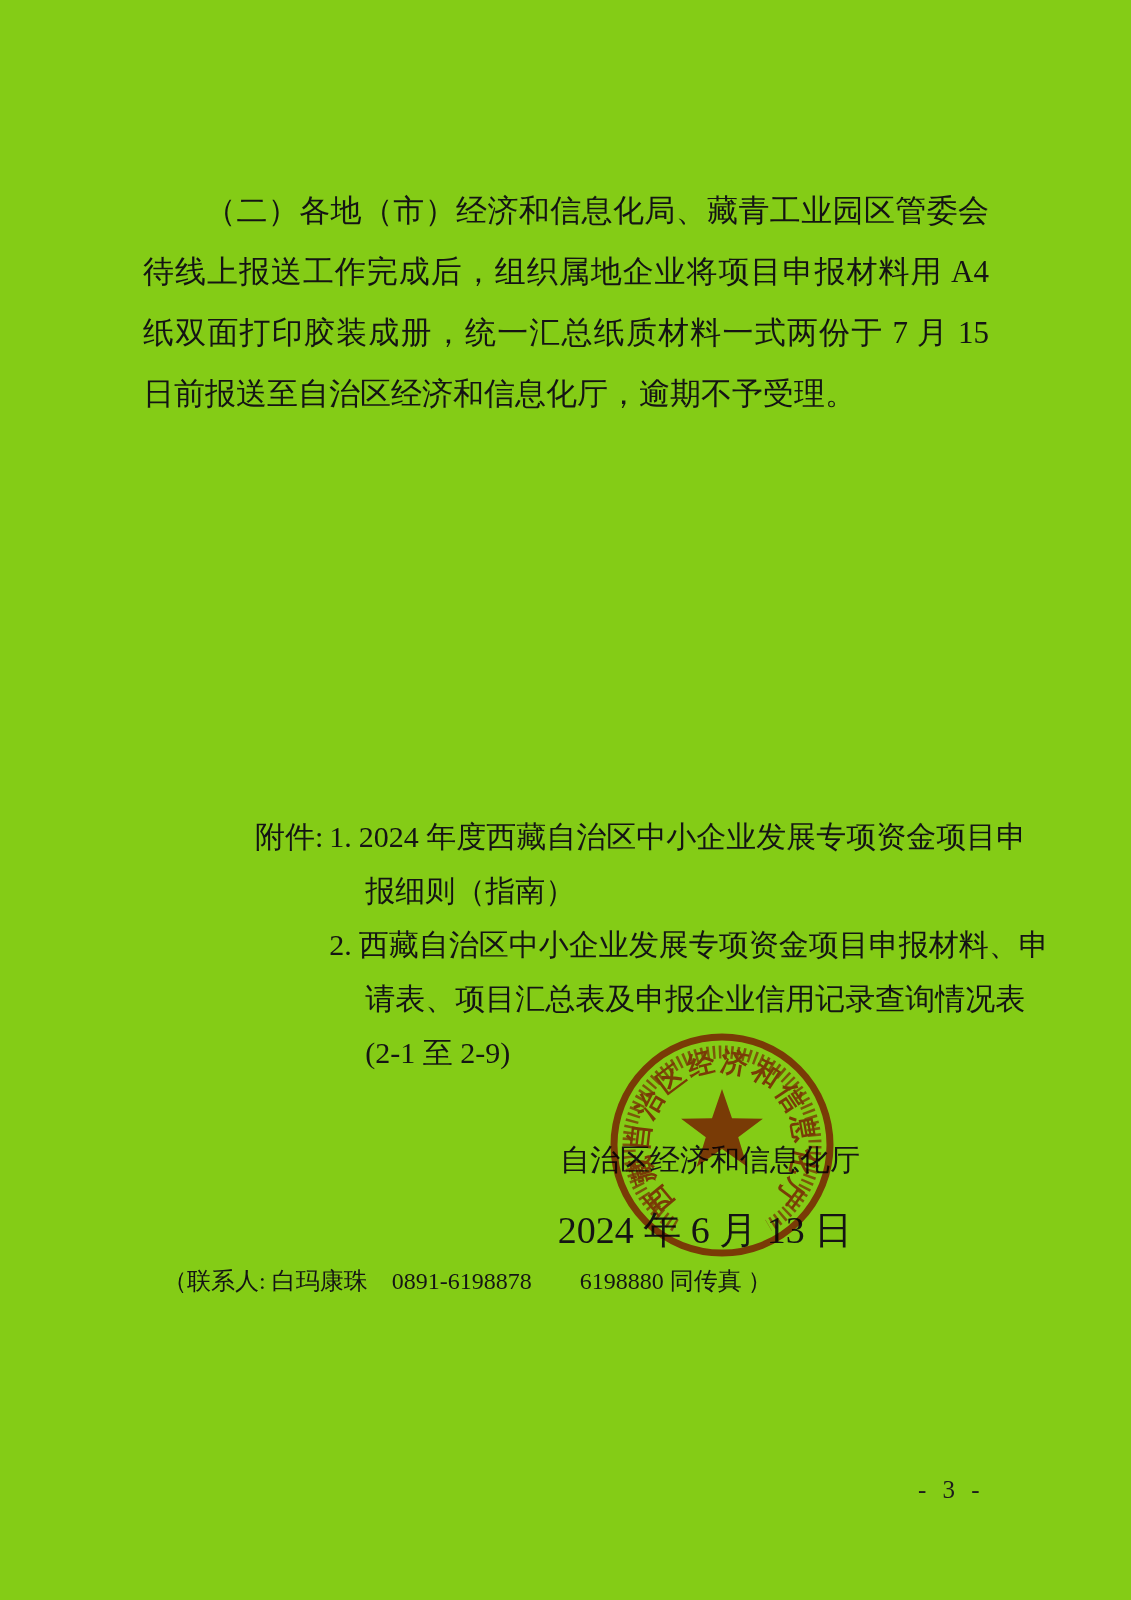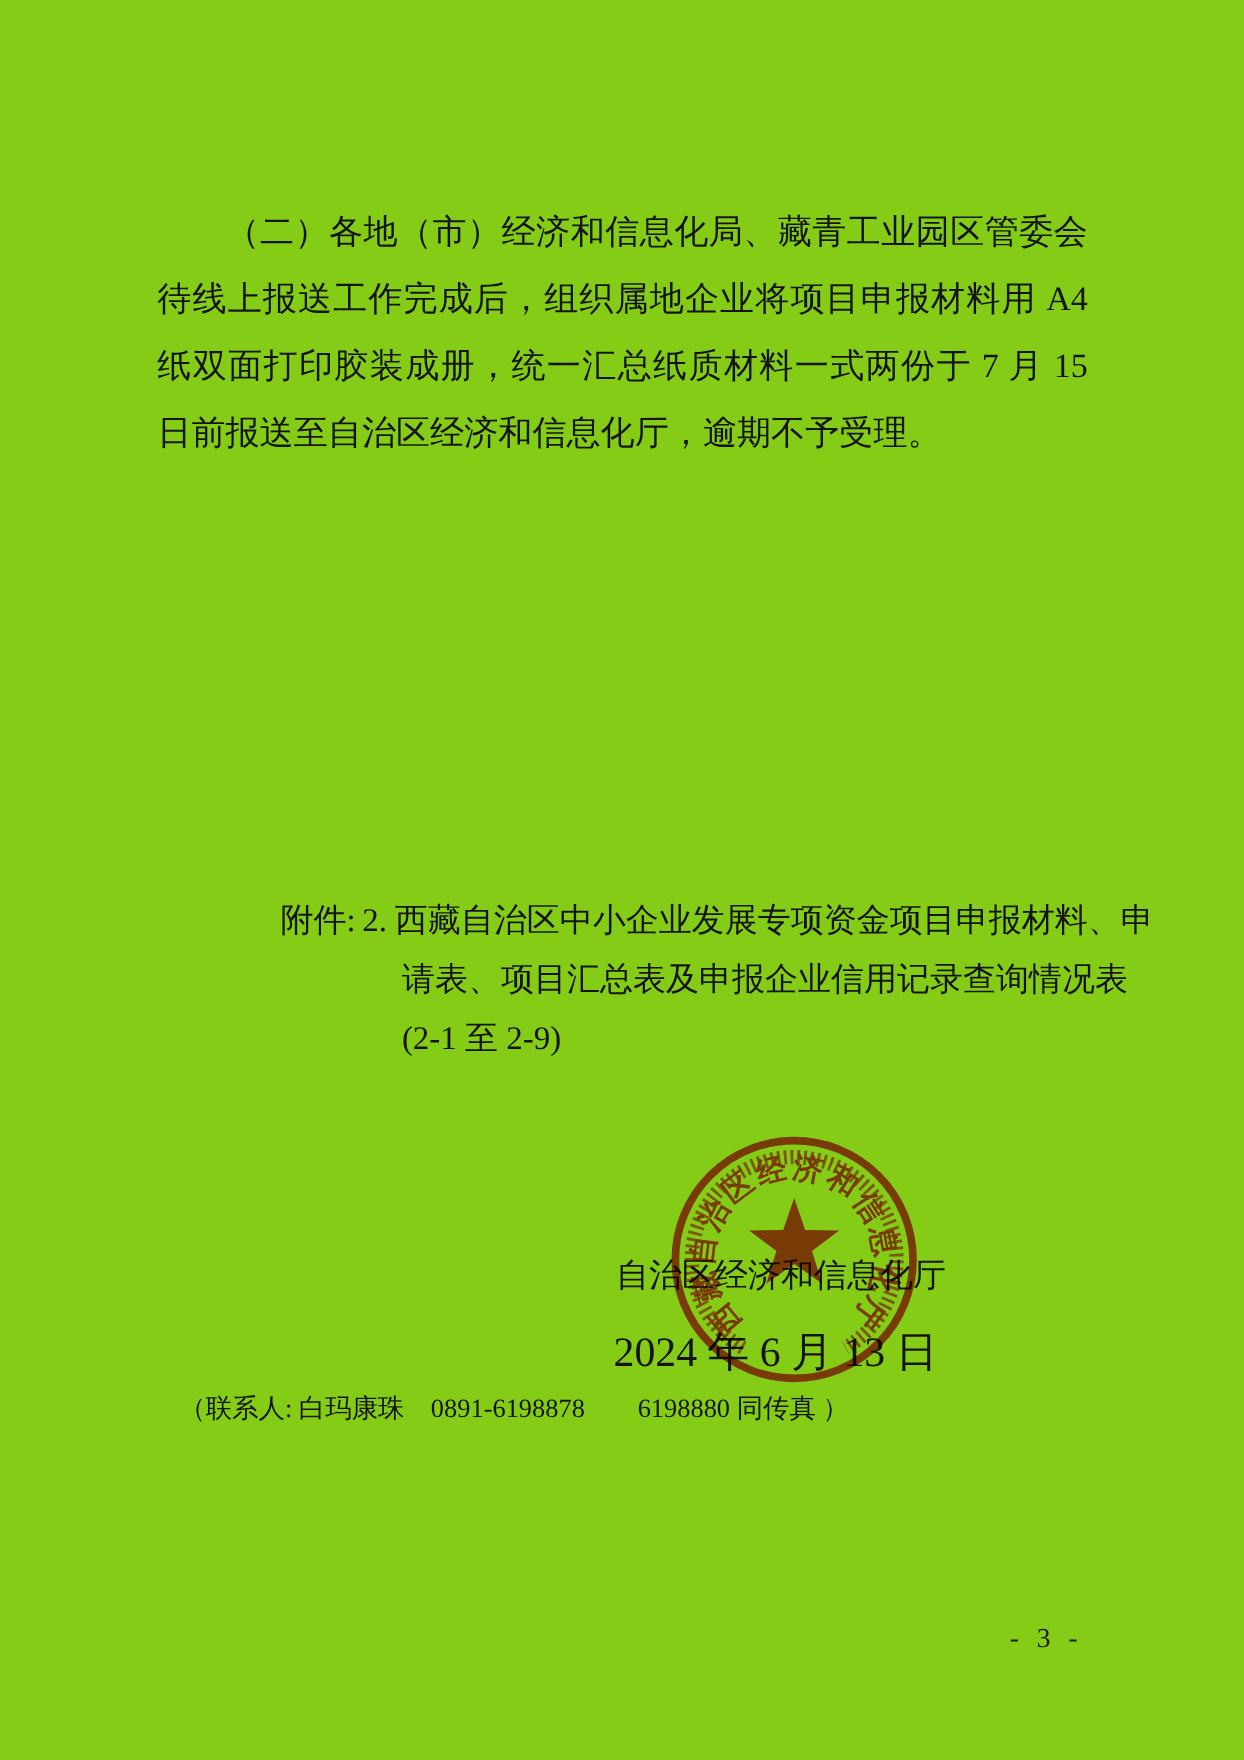--- a/index.html
+++ b/index.html
@@ -58,20 +58,21 @@
 
 <div class="page">
 
   <div class="body-text">
     <p>（二）各地（市）经济和信息化局、藏青工业园区管委会待线上报送工作完成后，组织属地企业将项目申报材料用 A4 纸双面打印胶装成册，统一汇总纸质材料一式两份于 7 月 15 日前报送至自治区经济和信息化厅，逾期不予受理。</p>
   </div>
 
   <div class="attachments">
     <span class="att-label">附件:</span>
     <div class="att-items">
+      <div class="att-item"><span class="att-num">1.</span><span>2024 年度西藏自治区中小企业发展专项资金项目申报细则（指南）</span></div>
       <div class="att-item"><span class="att-num">2.</span><span>西藏自治区中小企业发展专项资金项目申报材料、申请表、项目汇总表及申报企业信用记录查询情况表(2-1 至 2-9)</span></div>
     </div>
   </div>
 
   <div class="agency">自治区经济和信息化厅</div>
   <div class="sign-date">2024 年 6 月 13 日</div>
   <div class="contact">（联系人: 白玛康珠　0891-6198878　　6198880 同传真 ）</div>
   <div class="pagenum">- 3 -</div>
 
   <svg class="seal" viewBox="0 0 250 250" aria-hidden="true">

